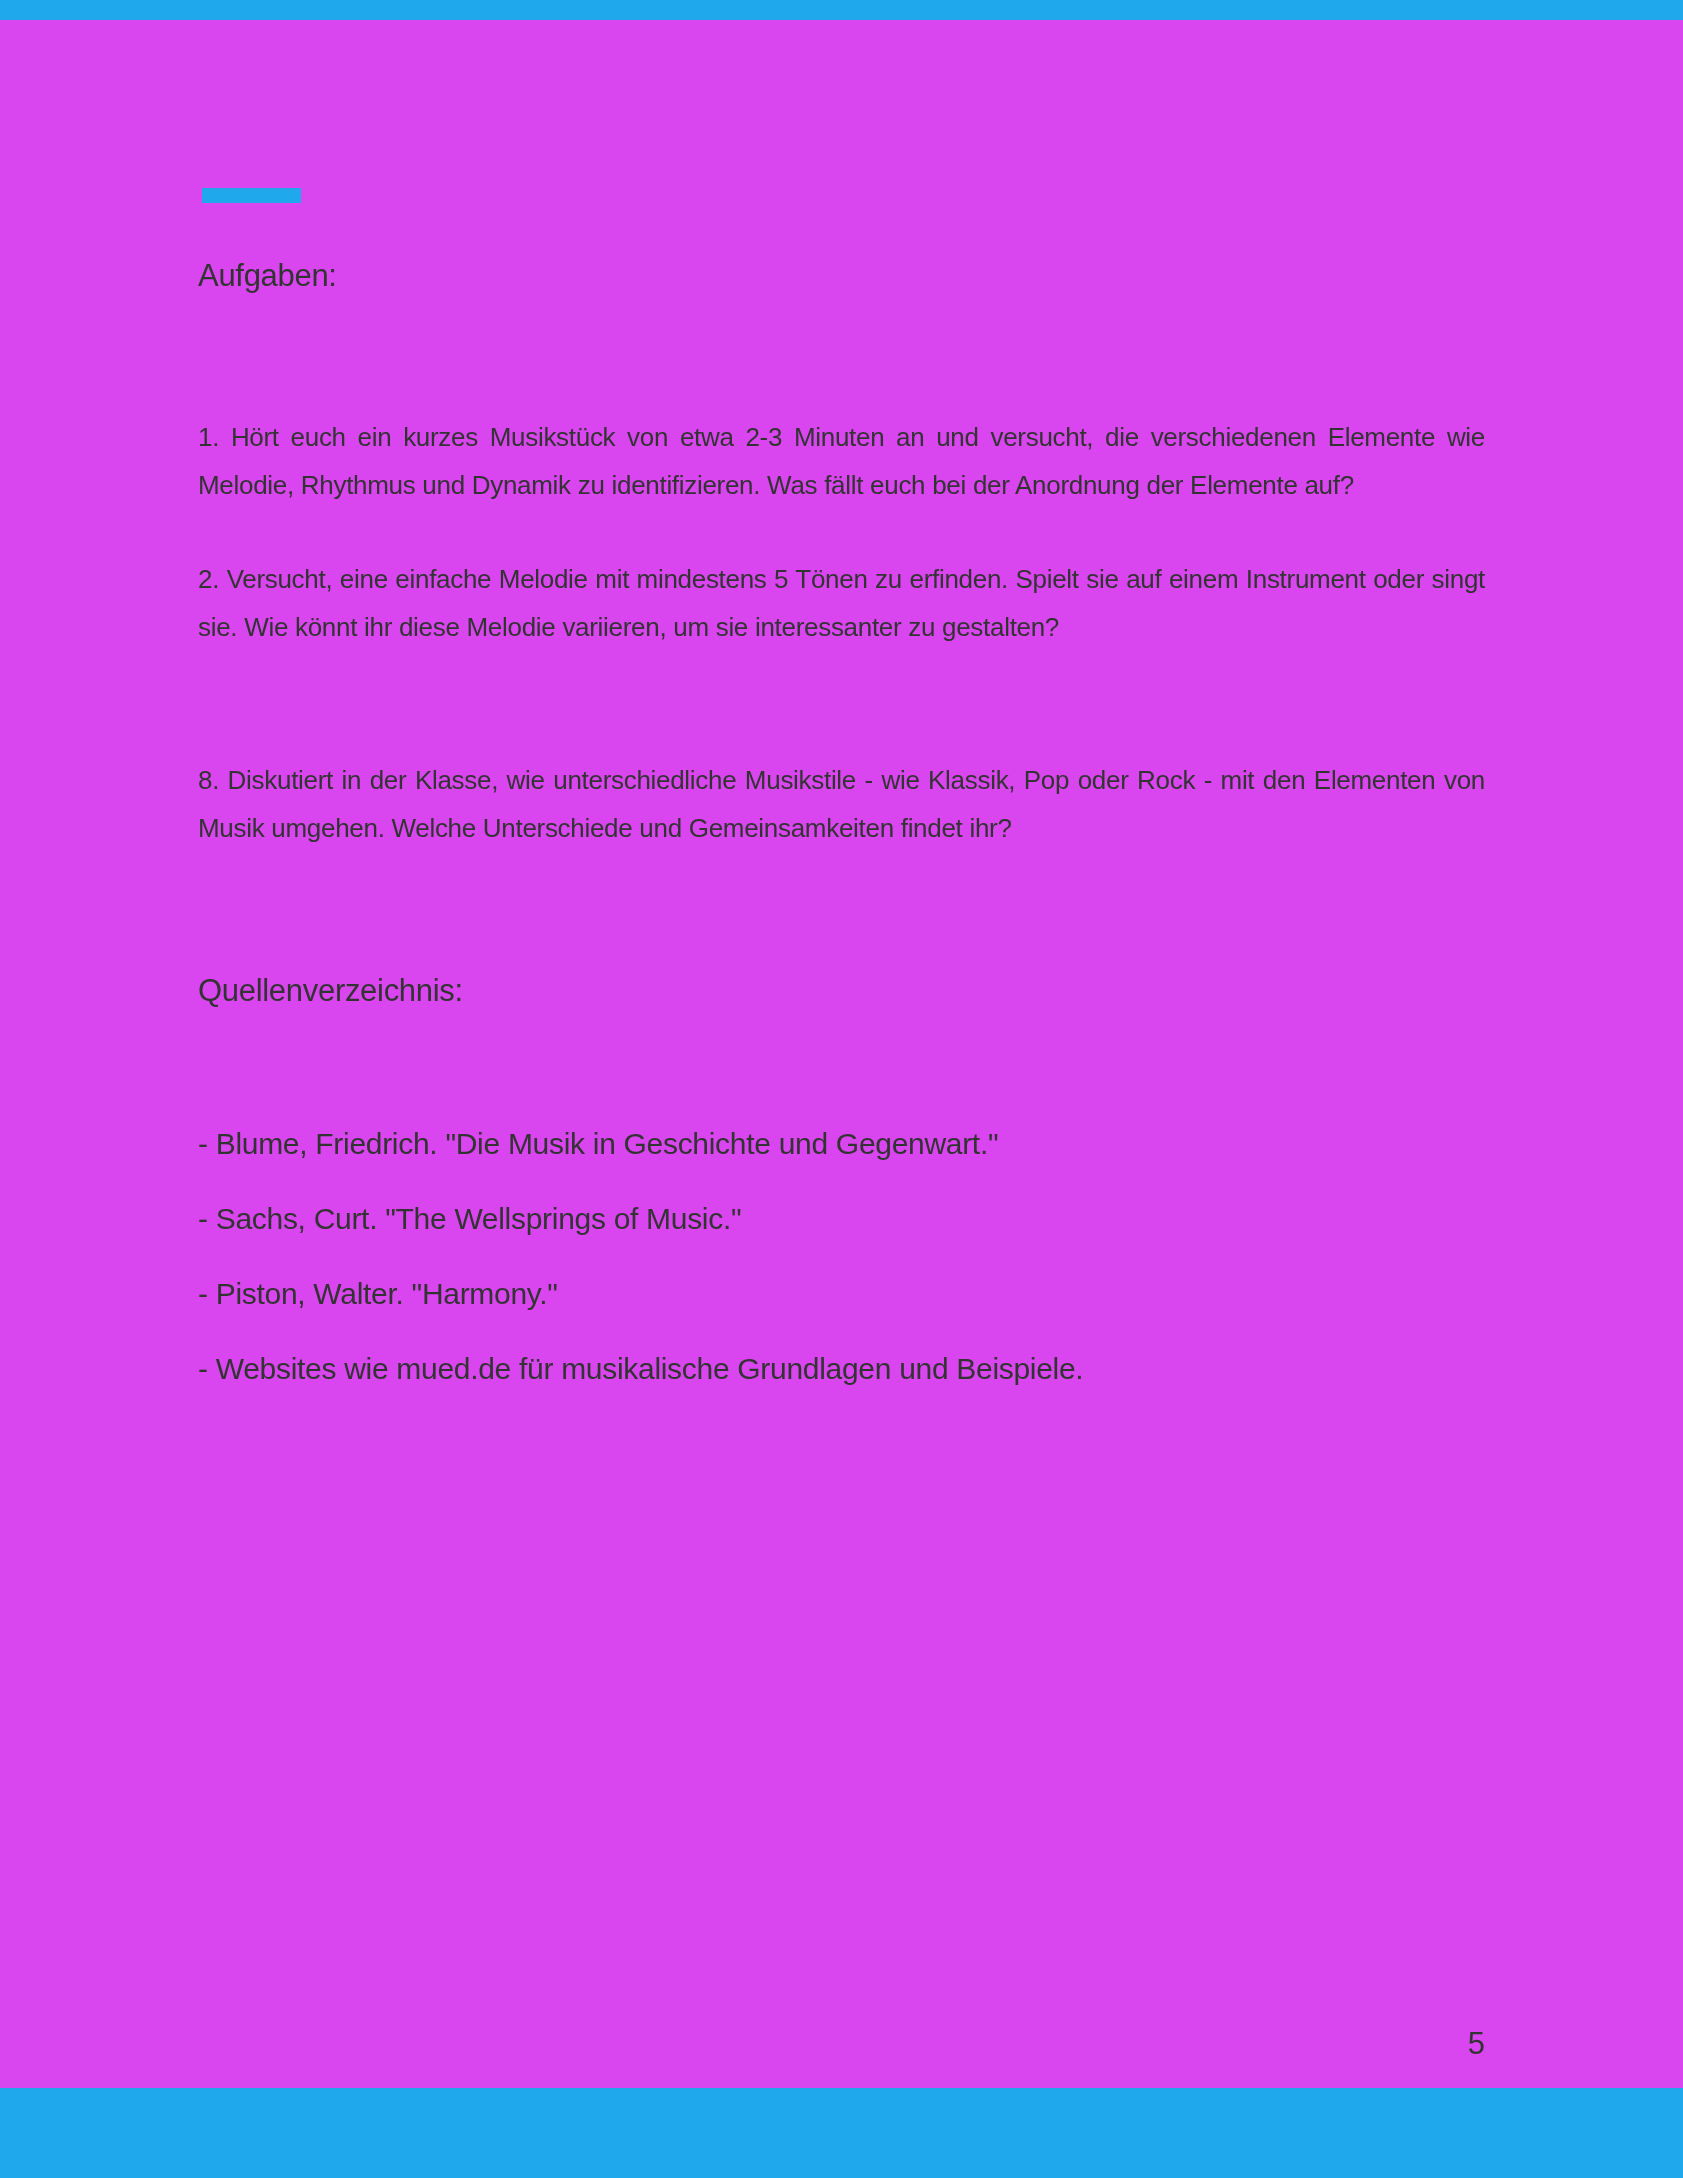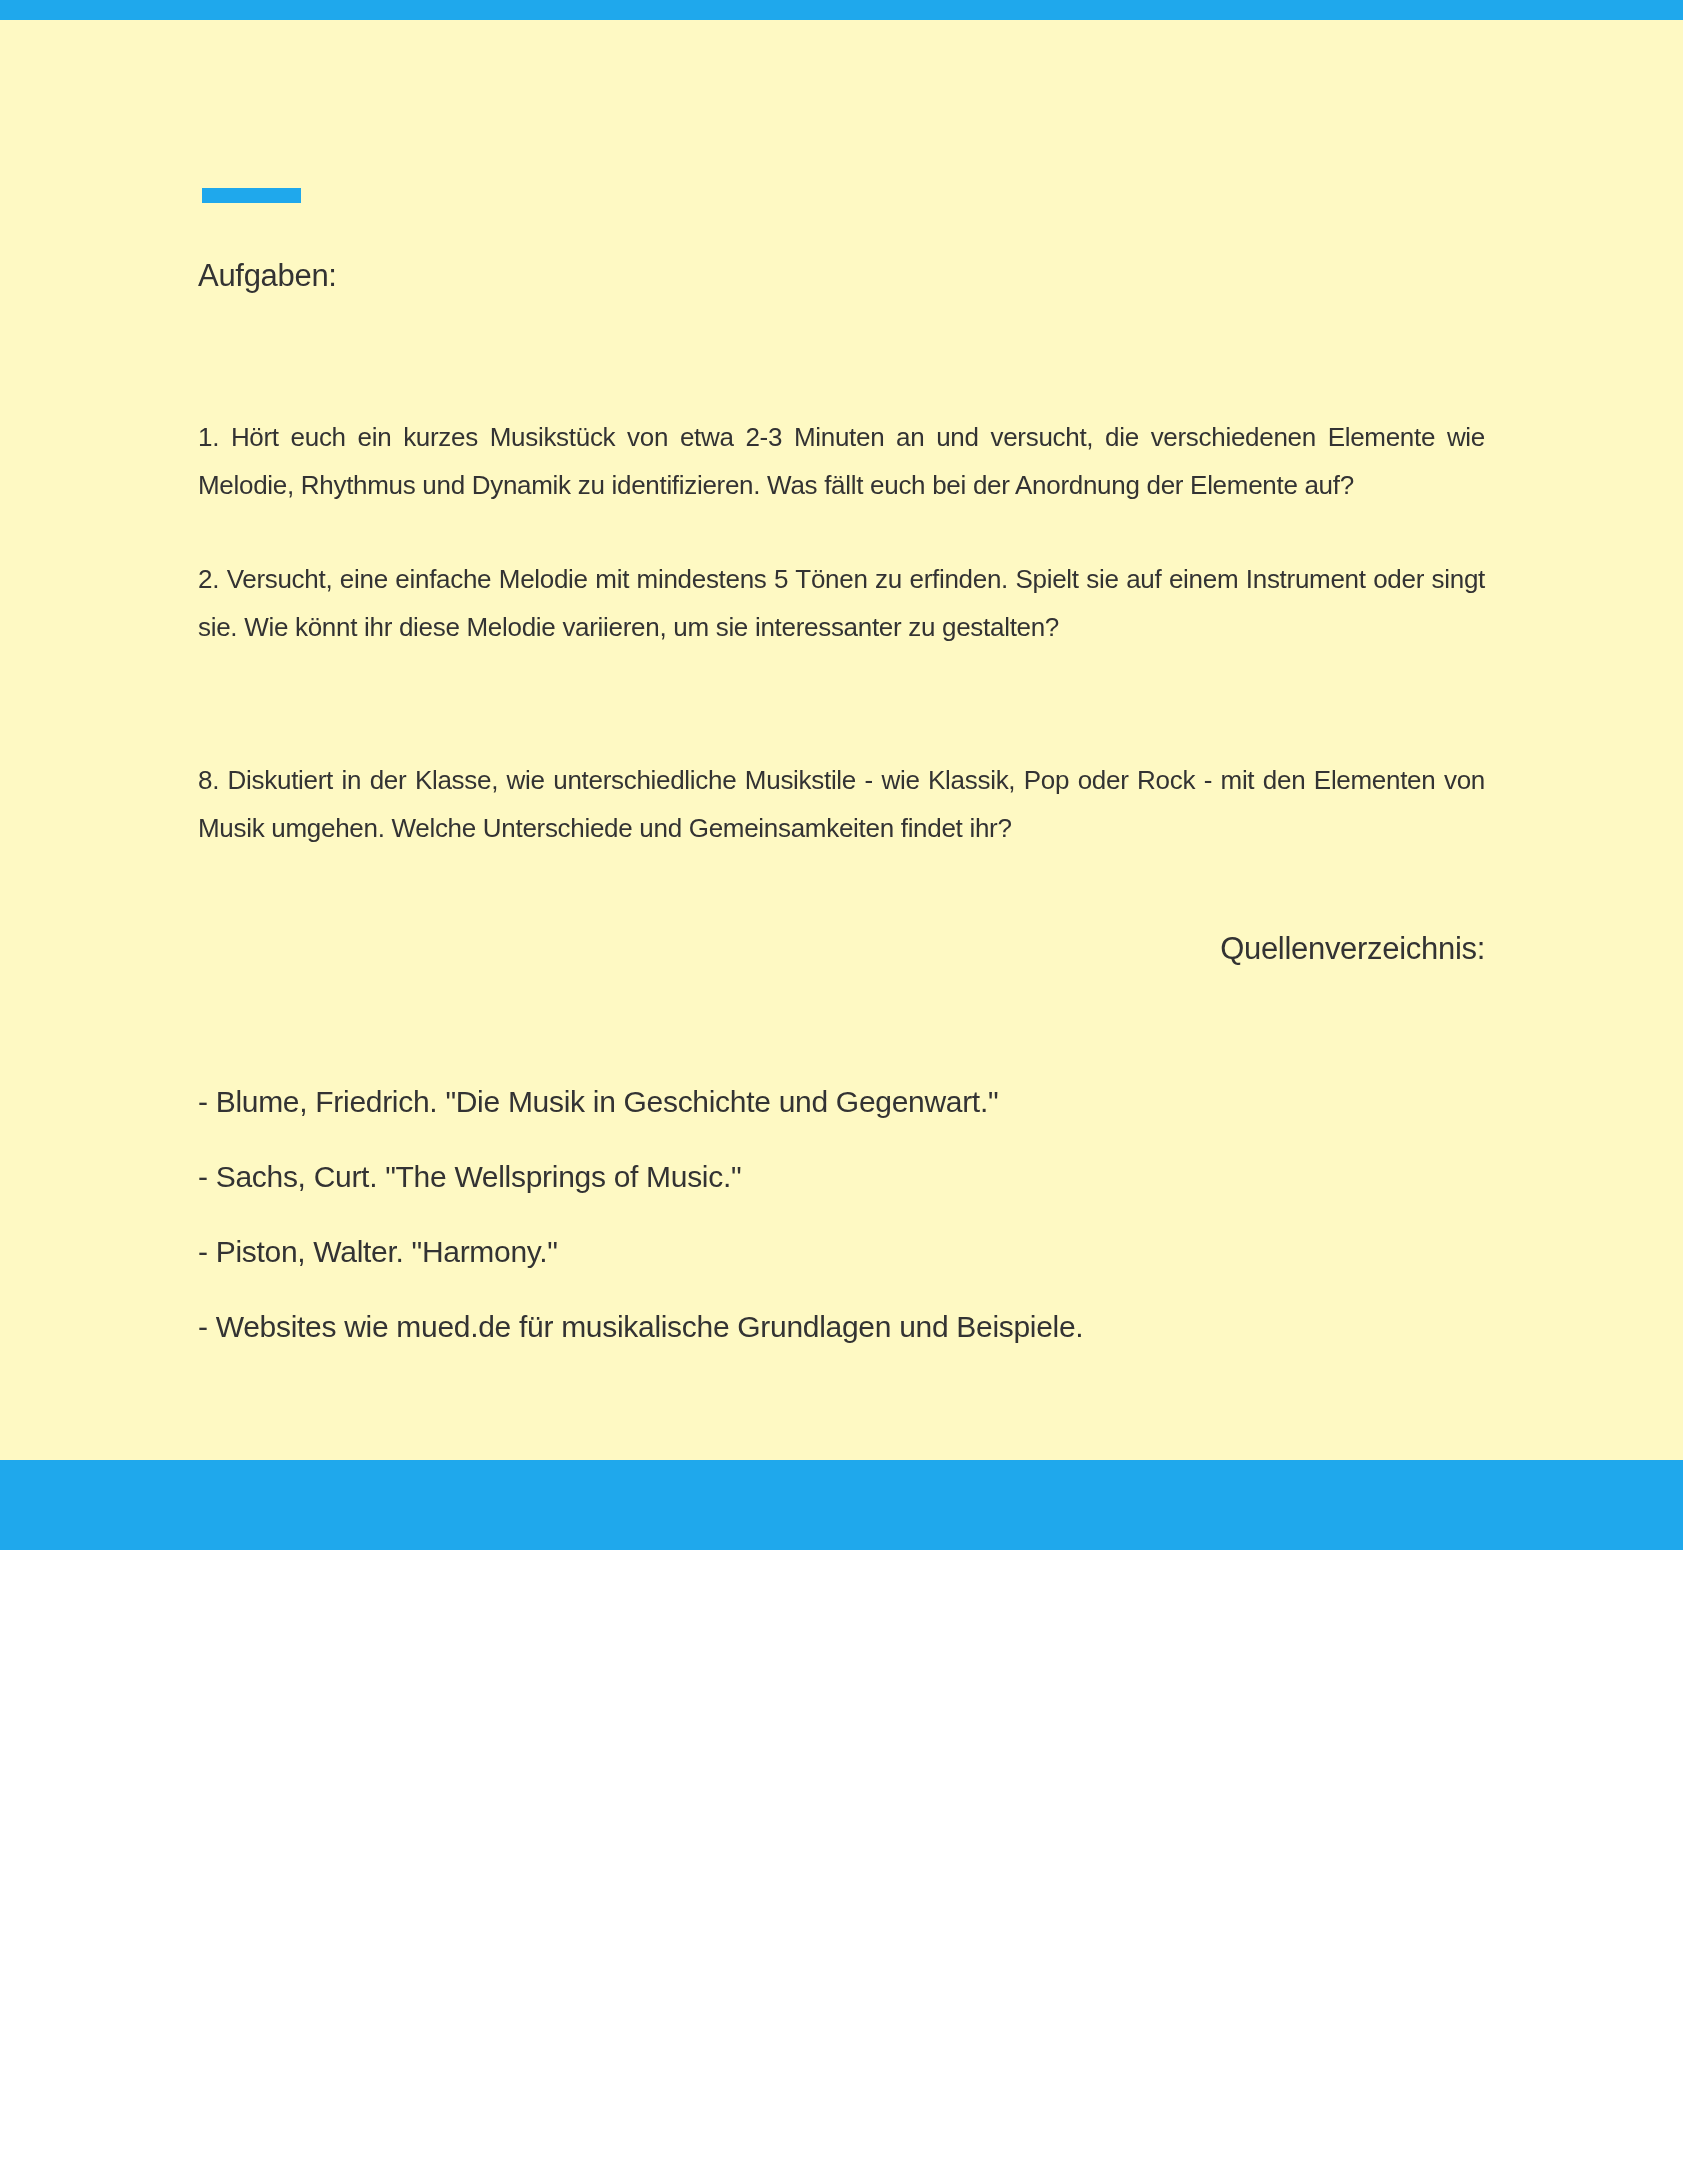--- a/index.html
+++ b/index.html
@@ -4,22 +4,22 @@
 <title>Dokumentseite</title>
 <style>
   html, body {
     margin: 0;
     padding: 0;
     background: #ffffff;
   }
   .page {
     position: relative;
     width: 1683px;
-    height: 1550px;
-    background: #fef9c3;
+    height: 2178px;
+    background: #d946ef;
     overflow: hidden;
     font-family: "Liberation Sans", "DejaVu Sans", sans-serif;
     color: #333333;
   }
   .topbar {
     position: absolute;
     top: 0;
     left: 0;
     width: 100%;
     height: 20px;
@@ -49,21 +49,21 @@
   }
   .section-heading {
     margin: 0;
     font-size: 31px;
     font-weight: 400;
     line-height: 48px;
     letter-spacing: -0.3px;
     color: #333333;
   }
   .heading-tasks   { margin-top: 252px; }
-  .heading-sources { margin-top: 73px; text-align: right; }
+  .heading-sources { margin-top: 115px; }
   .task {
     margin: 0;
     font-size: 26px;
     font-weight: 400;
     line-height: 48px;
     letter-spacing: -0.3px;
     text-align: justify;
     color: #333333;
   }
   .task-1 { margin-top: 113px; }

